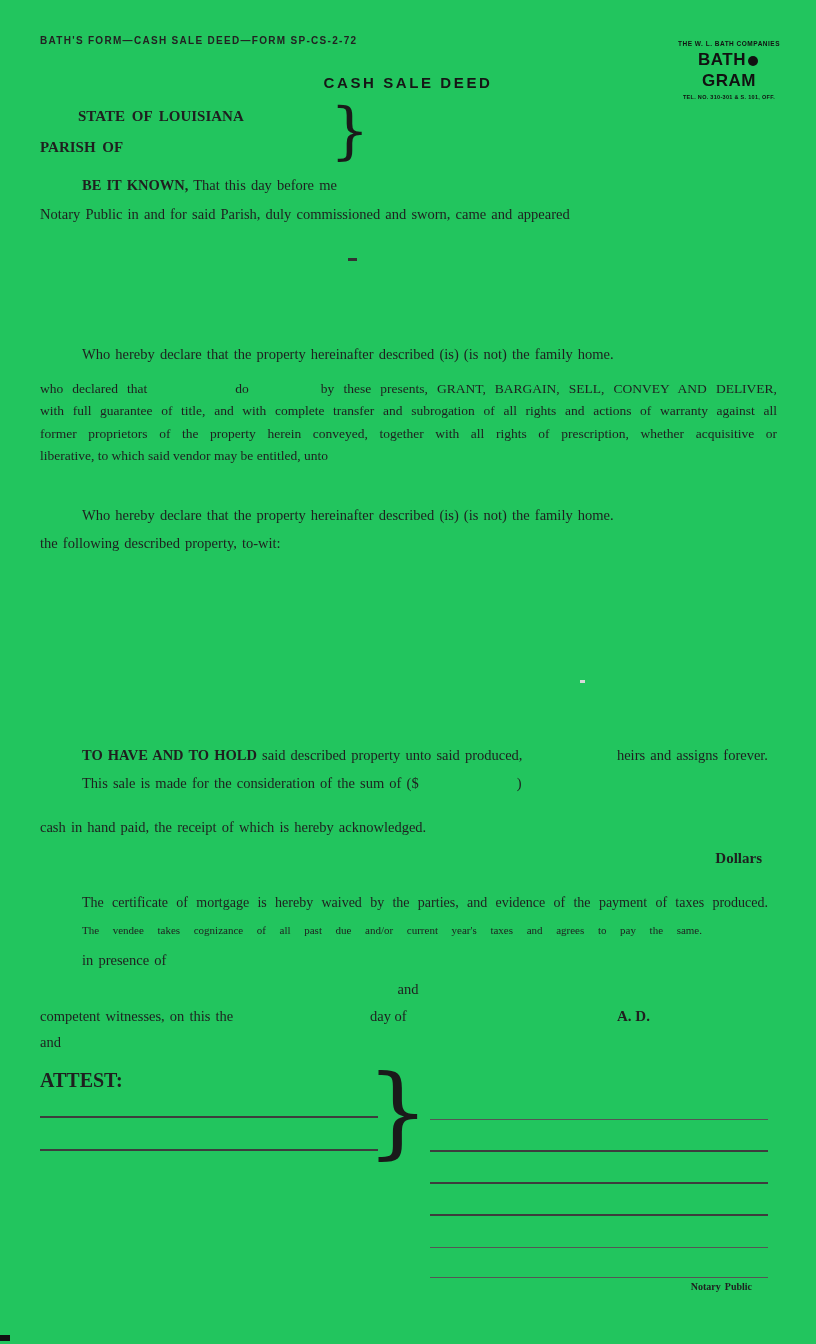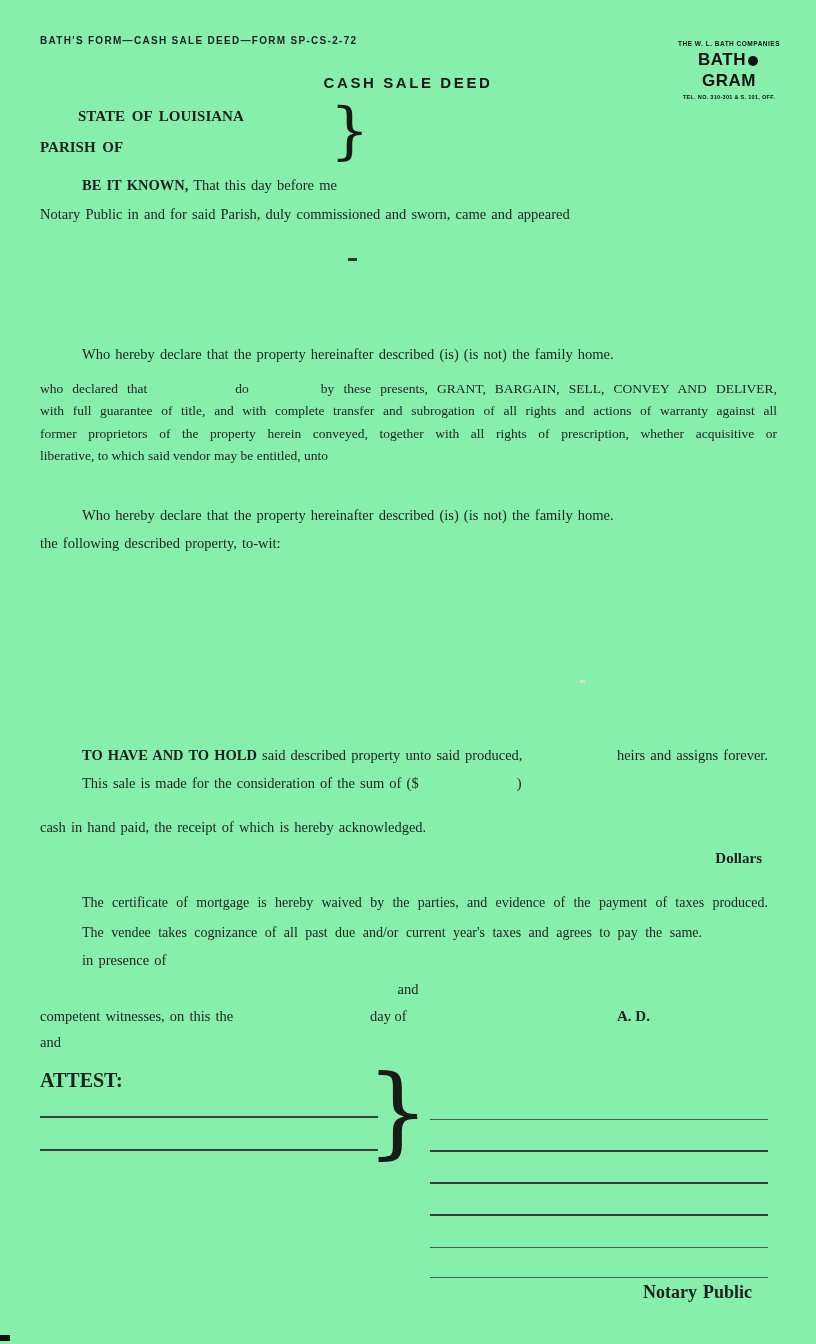--- a/index.html
+++ b/index.html
@@ -1,18 +1,18 @@
 <!DOCTYPE html>
 <html><head>
 <meta charset="utf-8">
 <style>
   html,body{margin:0;padding:0;background:#e8e8e8;}
   .page{
     position:relative;width:816px;height:1344px;margin:0 auto;
-    background:#86efac;color:#1f1f1f;
+    background:#22c55e;color:#1f1f1f;
     font-family:"Liberation Serif", serif;
     font-size:14.5px;line-height:1.25;
     overflow:hidden;
   }
   .abs{position:absolute;}
   .sans{font-family:"Liberation Sans", sans-serif;}
   b,.b{font-weight:bold;}
   .ws1{word-spacing:1.5px;}
   .ws2{word-spacing:3px;}
   .line{border-top:2px solid #3d3d3d;height:0;}
@@ -73,21 +73,21 @@
     <span><b>TO HAVE AND TO HOLD</b><span> said described property unto said produced,</span></span>
     <span>heirs and assigns forever.</span>
   </div>
 
   <div class="abs ws1" style="top:774px;left:82px;"><span>This sale is made for the consideration of the sum of ($</span><span class="spacer" style="width:98px;"></span><span>)</span></div>
 
   <div class="abs b" style="top:801px;right:54px;font-size:15px;margin-top:48px;">Dollars</div>
   <div class="abs ws1" style="top:818px;left:40px;">cash in hand paid, the receipt of which is hereby acknowledged.</div>
 
   <div class="abs justline" style="top:894px;left:82px;width:686px;font-size:14px;">The certificate of mortgage is hereby waived by the parties, and evidence of the payment of taxes produced.</div>
-  <div class="abs justline" style="top:924px;left:82px;width:620px;font-size:14px;">The vendee takes cognizance of all past due and/or current year's taxes and agrees to pay the same.</div>
+  <div class="abs justline" style="top:924px;left:82px;width:620px;font-size:11px;">The vendee takes cognizance of all past due and/or current year's taxes and agrees to pay the same.</div>
 
   <div class="abs flexrow ws1" style="top:951px;left:82px;width:686px;">
     <span>in presence of</span>
   </div>
 
   <div class="abs" style="top:980px;left:0;width:816px;text-align:center;">and</div>
 
   <div class="abs" style="top:1007px;left:0;width:712px;height:20px;">
     <span class="abs ws1" style="left:40px;top:0;">competent witnesses, on this the</span>
     <span class="abs" style="left:370px;top:0;">day of</span>
@@ -101,17 +101,17 @@
   <div class="abs line" style="top:1116px;left:40px;width:338px;"></div>
   <div class="abs line" style="top:1149px;left:40px;width:338px;"></div>
   <div class="abs brace" style="top:1062px;left:366px;font-size:100px;">}</div>
 
   <div class="abs thinline" style="top:1119px;left:430px;width:338px;"></div>
   <div class="abs line" style="top:1150px;left:430px;width:338px;"></div>
   <div class="abs line" style="top:1182px;left:430px;width:338px;"></div>
   <div class="abs line" style="top:1214px;left:430px;width:338px;"></div>
   <div class="abs thinline" style="top:1247px;left:430px;width:338px;"></div>
   <div class="abs thinline" style="top:1277px;left:430px;width:338px;"></div>
-  <div class="abs b ws1" style="top:1281px;right:64px;font-size:18px;">Notary Public</div>
+  <div class="abs b ws1" style="top:1281px;right:64px;font-size:10px;">Notary Public</div>
 
   <div class="abs" style="top:1335px;left:0;width:10px;height:6px;background:#111;"></div>
 
 </div>
 
 </body></html>

